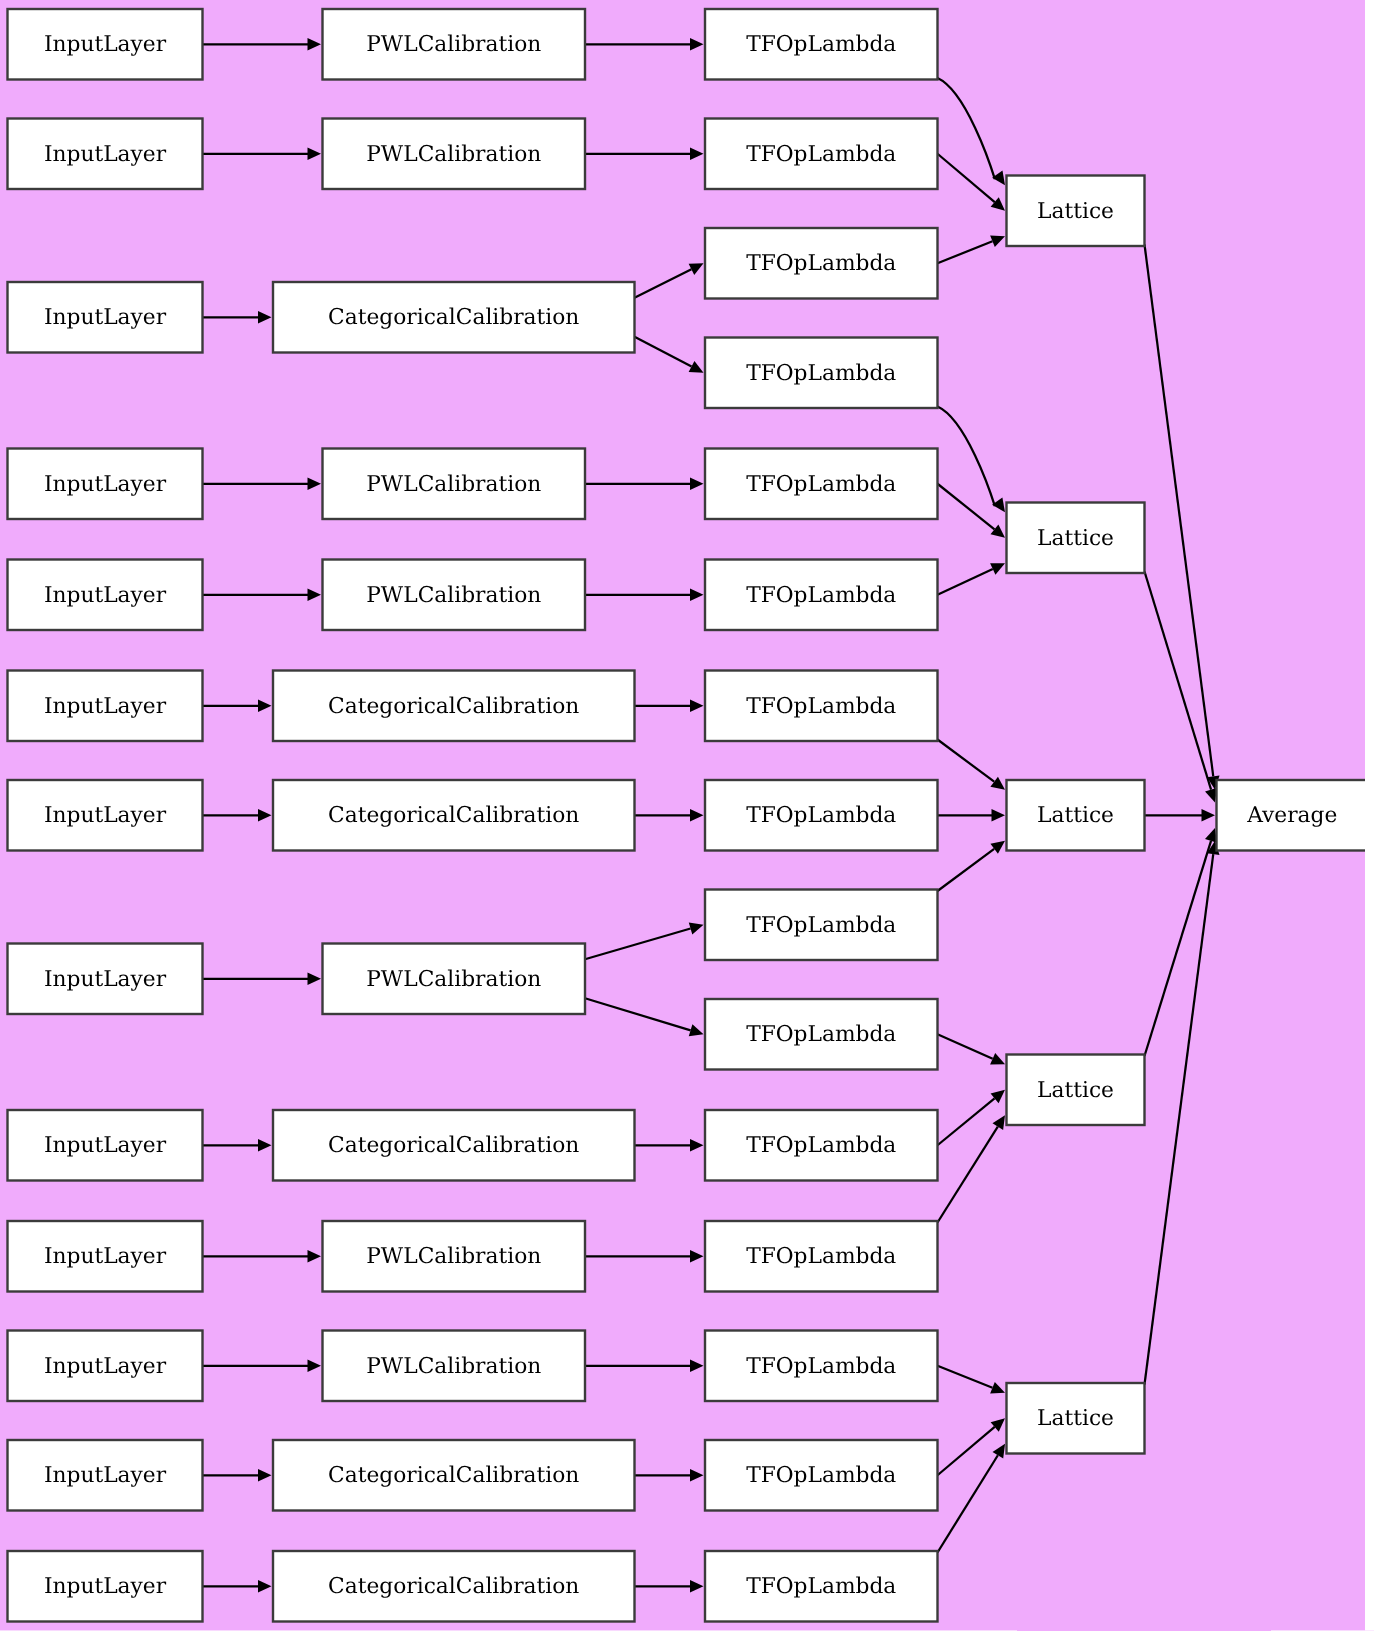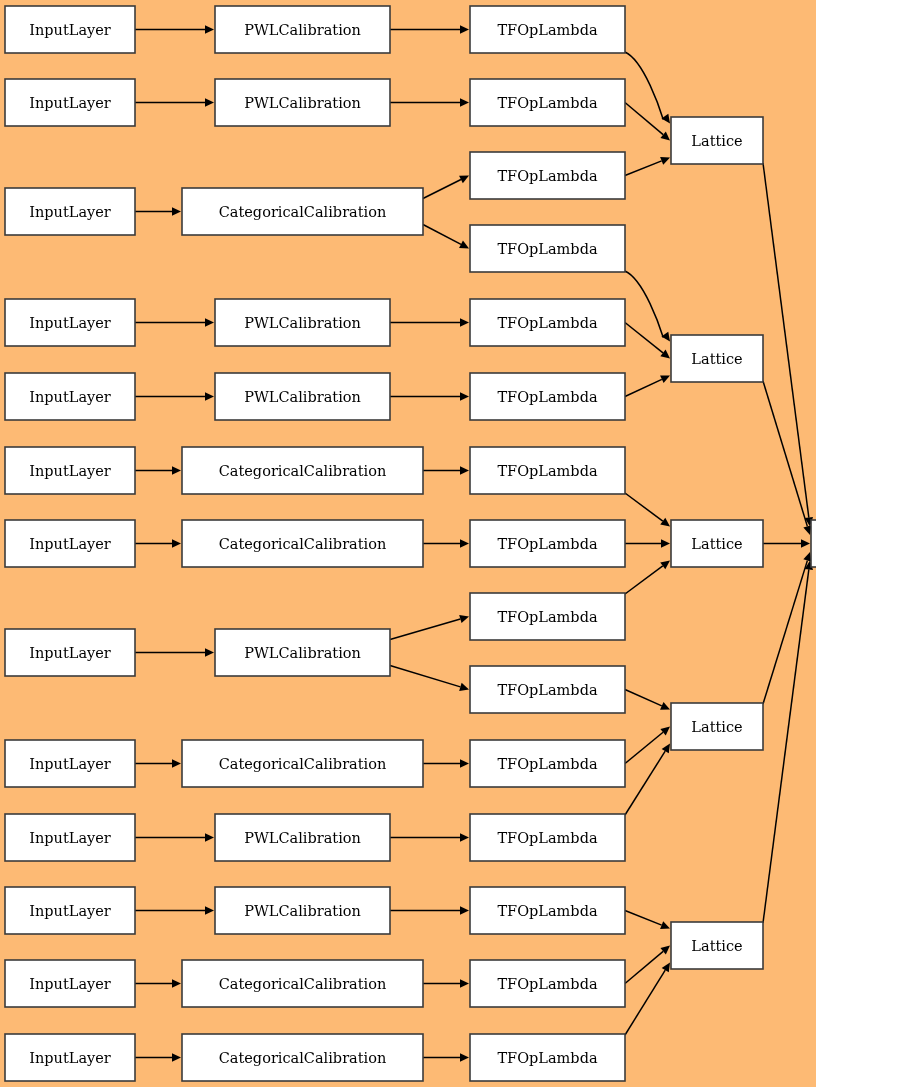--- a/index.html
+++ b/index.html
@@ -2,23 +2,23 @@
 <html><head>
 <meta charset="utf-8">
 <style>
   html, body {
     margin: 0;
     padding: 0;
     background: #ffffff;
   }
   #canvas-wrap {
     position: relative;
-    width: 816px;
+    width: 910px;
     height: 1087px;
-    background: #fdba74;
+    background: #f0abfc;
     overflow: hidden;
   }
   svg#graph {
     display: block;
     width: 916px;
     height: 1087px;
     font-family: "DejaVu Serif", "Liberation Serif", serif;
   }
   .node-rect {
     fill: #ffffff;

